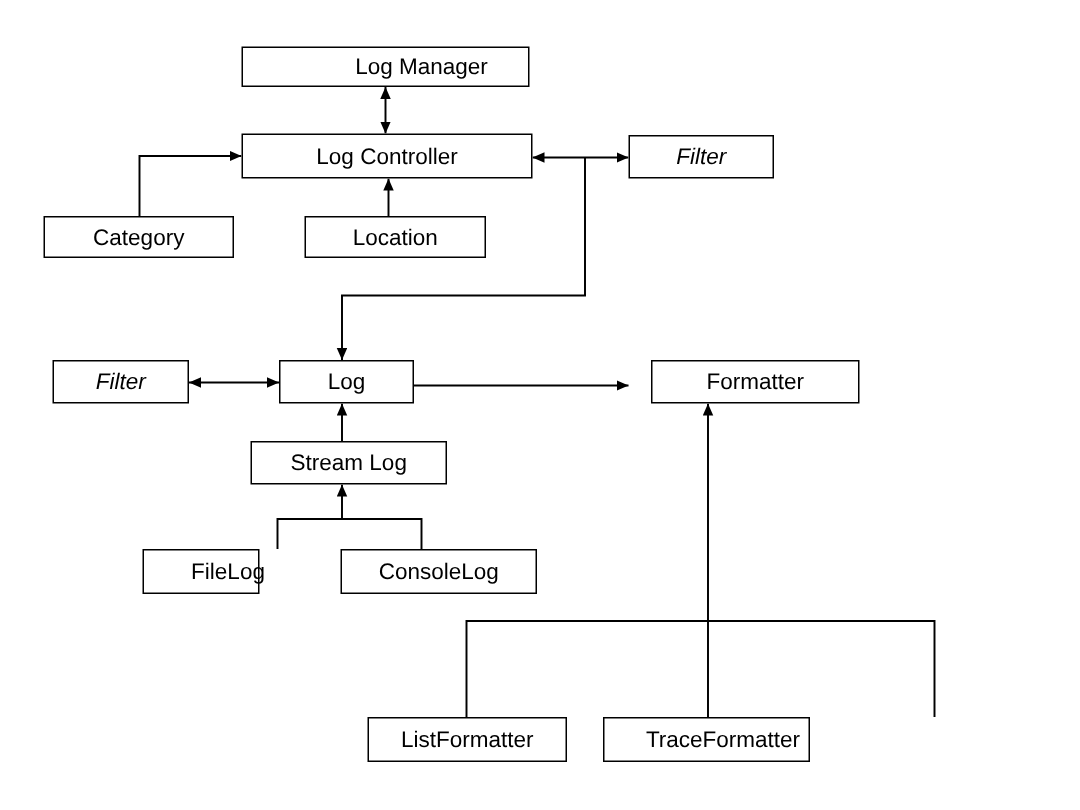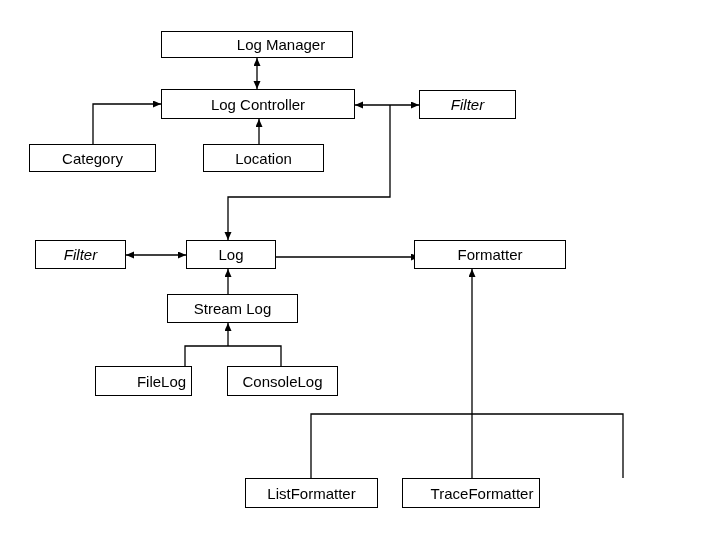--- a/index.html
+++ b/index.html
@@ -96,33 +96,33 @@
   </div>
 
   <div class="node italic" style="left:35px; top:240px; width:91px; height:29px;">
     <span>Filter</span>
   </div>
 
   <div class="node" style="left:186px; top:240px; width:90px; height:29px;">
     <span>Log</span>
   </div>
 
-  <div class="node" style="left:414px; top:240px; width:152px; height:29px;">
+  <div class="node" style="left:434px; top:240px; width:139px; height:29px;">
     <span>Formatter</span>
   </div>
 
   <div class="node" style="left:167px; top:294px; width:131px; height:29px;">
     <span>Stream Log</span>
   </div>
 
-  <div class="node" style="left:95px; top:366px; width:97px; height:30px;padding-left:36px;">
+  <div class="node" style="left:95px; top:366px; width:78px; height:30px;padding-left:36px;">
     <span>FileLog</span>
   </div>
 
-  <div class="node" style="left:227px; top:366px; width:111px; height:30px;">
+  <div class="node" style="left:227px; top:366px; width:131px; height:30px;">
     <span>ConsoleLog</span>
   </div>
 
   <div class="node" style="left:245px; top:478px; width:133px; height:30px;">
     <span>ListFormatter</span>
   </div>
 
   <div class="node" style="left:402px; top:478px; width:138px; height:30px;padding-left:22px;">
     <span>TraceFormatter</span>
   </div>

